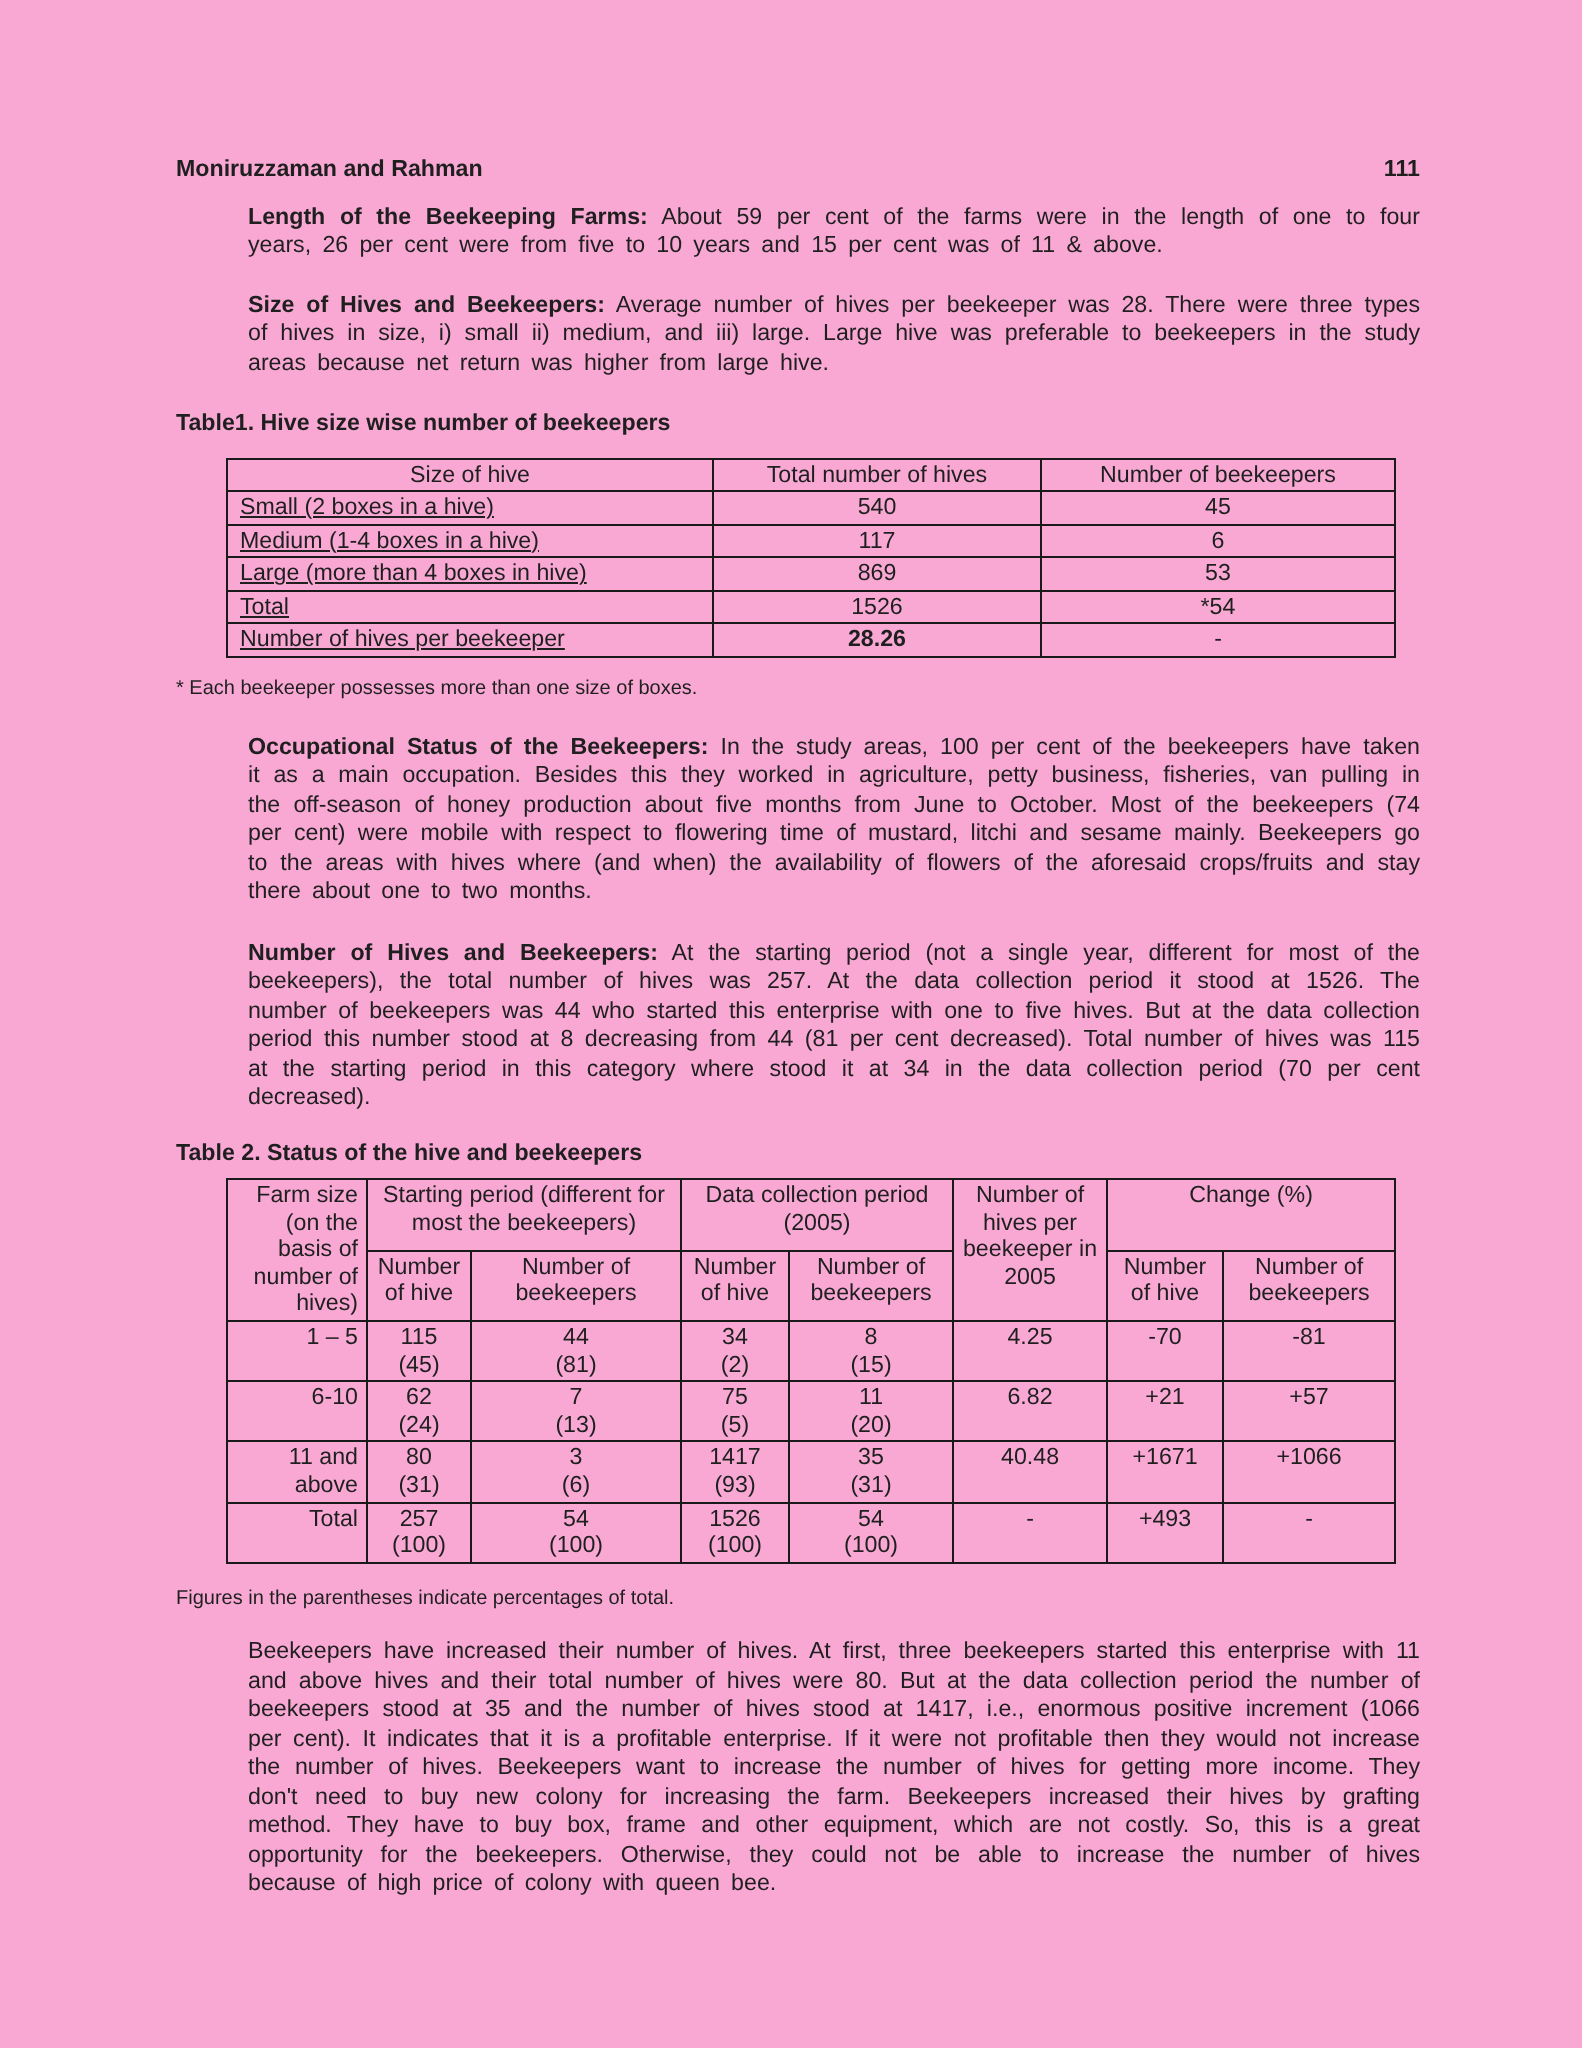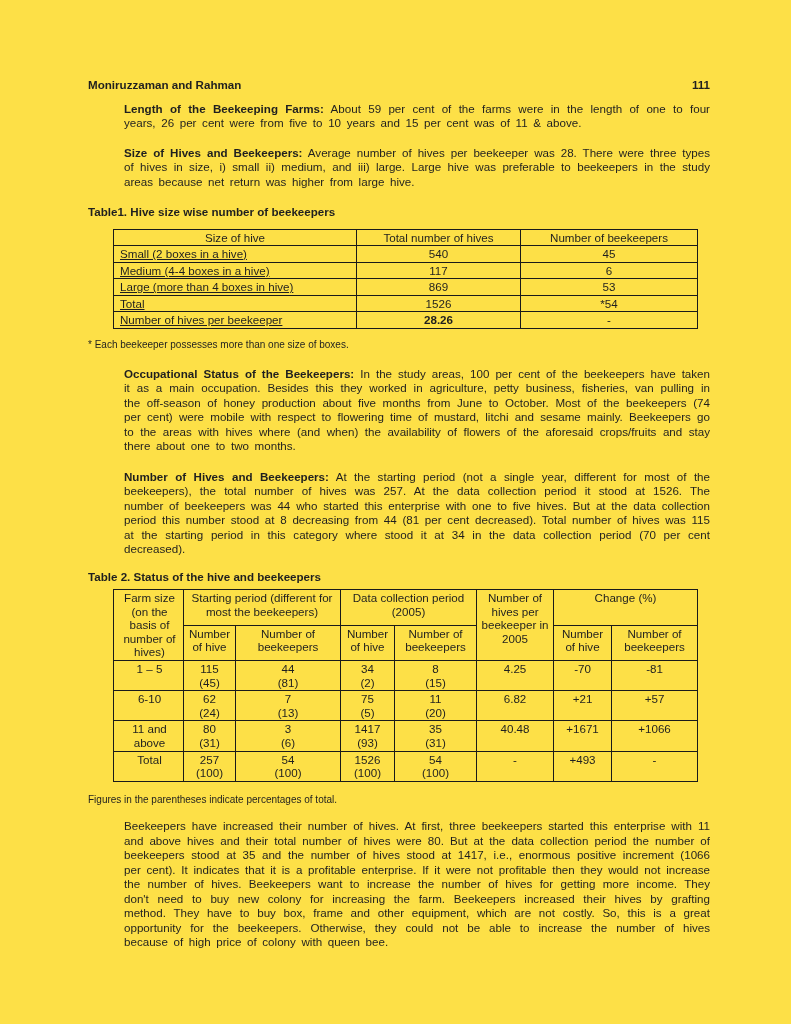--- a/index.html
+++ b/index.html
@@ -1,21 +1,21 @@
 <!DOCTYPE html>
 <html><head>
 <meta charset="utf-8">
 <style>
   * { margin: 0; padding: 0; box-sizing: border-box; }
   html, body { background: #ffffff; }
   .page {
     position: relative;
     width: 791px;
     height: 1024px;
-    background: #fde047;
+    background: #f9a8d4;
     font-family: "Liberation Sans", "DejaVu Sans", sans-serif;
     color: #1f1f1f;
     overflow: hidden;
   }
   .content {
     position: absolute;
     left: 88px;
     top: 78px;
     width: 622px;
   }
@@ -58,21 +58,21 @@
     vertical-align: top;
     text-align: center;
     padding: 1px 4px;
     line-height: 13.6px;
     overflow: hidden;
   }
   .t1 { margin-bottom: 9px; }
   .t1 td.left { text-align: left; padding-left: 6px; text-decoration: underline; }
   .t1 .bold { font-weight: bold; }
   .t2 { margin-bottom: 11px; }
-  .t2 th.left, .t2 td.left { text-align: center; padding-left: 6px; margin-left: 44px; }
+  .t2 th.left, .t2 td.left { text-align: right; padding-left: 6px; margin-left: 44px; }
   .t2 td { height: 28px; }
   .t2 .v, .t2 .p { display: block; }
   .footnote {
     font-size: 10px;
     line-height: 14.5px;
   }
   .fn1 { margin-bottom: 14px; }
   .fn2 { margin-bottom: 12px; }
   .pre-title { margin-bottom: 13px; }
 </style>
@@ -104,21 +104,21 @@
         <th class="left">Size of hive</th>
         <th>Total number of hives</th>
         <th>Number of beekeepers</th>
       </tr>
       <tr>
         <td class="left">Small (2 boxes in a hive)</td>
         <td>540</td>
         <td>45</td>
       </tr>
       <tr>
-        <td class="left">Medium (4-4 boxes in a hive)</td>
+        <td class="left">Medium (1-4 boxes in a hive)</td>
         <td>117</td>
         <td>6</td>
       </tr>
       <tr>
         <td class="left">Large (more than 4 boxes in hive)</td>
         <td>869</td>
         <td>53</td>
       </tr>
       <tr>
         <td class="left">Total</td>

